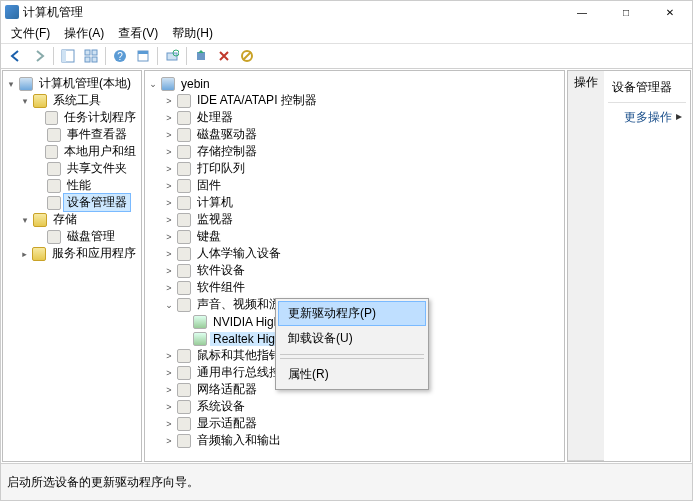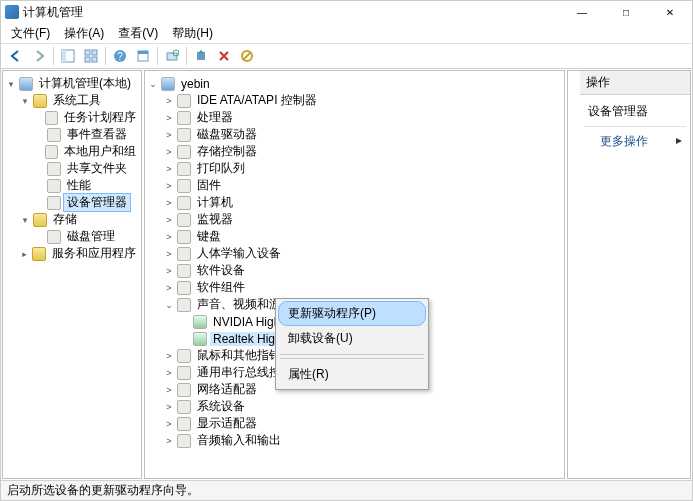--- a/index.html
+++ b/index.html
@@ -70,21 +70,21 @@
     overflow:hidden;
   }
   .pane {
     border:1px solid #bfbfbf;
     margin:1px;
     overflow:auto;
     background:#fff;
   }
   .left-pane { width:140px; flex-shrink:0; }
   .mid-pane { flex:1; position:relative; }
-  .right-pane { width:124px; flex-shrink:0; display:flex; flex-direction:column;padding-left:12px; }
+  .right-pane { width:124px; flex-shrink:0; display:flex; flex-direction:row; }
   .right-header {
     background:#f0f0f0;
     border-bottom:1px solid #d0d0d0;
     padding:3px 6px;
     font-weight:normal;
   }
   .right-body { flex:1; padding:6px 4px; }
   .right-body .r-title { padding:2px 4px; }
   .right-body .r-item { padding:2px 4px 2px 16px; color:#1a4f8b; }
   .right-body hr { border:none; border-top:1px solid #e0e0e0; margin:4px 0; }
@@ -130,34 +130,33 @@
     width:154px;
     background:#f2f2f2;
     border:1px solid #a0a0a0;
     box-shadow:2px 2px 4px rgba(0,0,0,0.25);
     padding:2px;
     z-index:10;
   }
   .ctxmenu .mi {
     padding:4px 10px;
     white-space:nowrap;
-    border-radius:9px;
   }
   .ctxmenu .mi.hl {
     background:#bfdfff;
     border:1px solid #7abaff;
     padding:3px 9px;
   }
   .ctxmenu .msep {
     border-top:1px solid #c8c8c8;
     margin:3px 2px;
   }
   
   .statusbar {
-    height:20px;
+    height:37px;
     border-top:1px solid #d0d0d0;
     display:flex;
     align-items:center;
     padding:0 6px;
     background:#f5f5f5;
   }
   svg { display:block; }
 </style>
 </head>
 <body>

